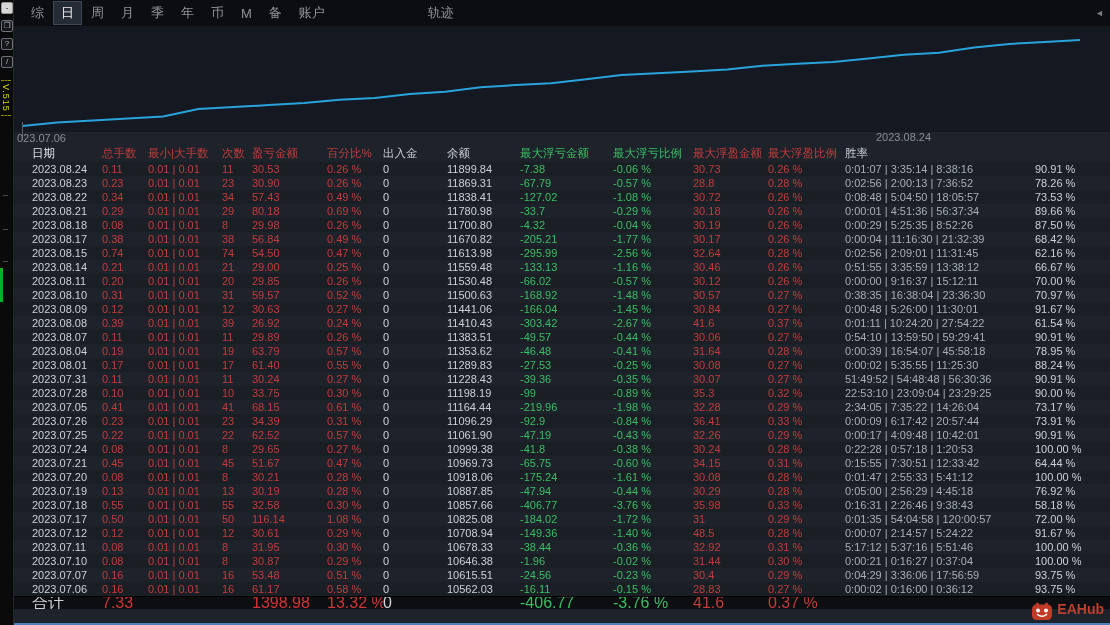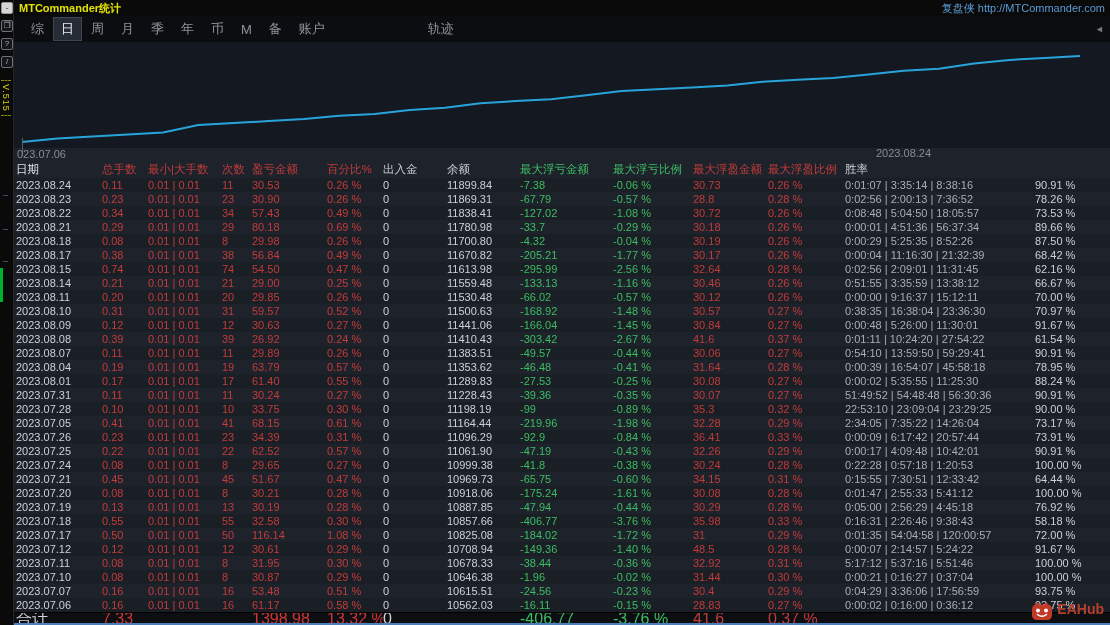--- a/index.html
+++ b/index.html
@@ -32,21 +32,21 @@
   .chart-labels{height:13px;position:relative;font-size:11px;color:#878c93;line-height:13px}
   .lbl-start{position:absolute;left:3px;top:0}
   .lbl-end{position:absolute;left:862px;top:-1px}
   
   .thead{height:17px;display:flex;align-items:center;font-size:11.5px;color:#e0e3e7;white-space:nowrap}
   .tbody{height:434px;overflow:hidden}
   .trow{height:14px;display:flex;font-size:11px;line-height:14px;white-space:nowrap}
   .trow:nth-child(odd){background:rgba(0,0,0,0.10)}
   .trow-total{height:13px;display:flex;font-size:16px;line-height:12px;background:#0c0e11;border-top:1px solid #000;white-space:nowrap}
   .cell{flex:none;overflow:hidden}
-  .c-date{width:88px;padding-left:2px}
+  .c-date{width:88px;padding-left:18px}
   .c-lots{width:46px}
   .c-minmax{width:74px}
   .c-count{width:30px}
   .c-pnl{width:75px}
   .c-pct{width:56px}
   .c-inout{width:64px}
   .c-balance{width:73px}
   .c-mfl{width:93px}
   .c-mflp{width:80px}
   .c-mfp{width:75px}
@@ -77,24 +77,20 @@
     <div class="rail-btn">/</div>
     <div class="rail-version">V.515</div>
     <div class="rail-mark" style="top:192px">–</div>
     <div class="rail-mark" style="top:226px">–</div>
     <div class="rail-mark" style="top:258px">–</div>
     <div class="rail-green"></div>
   </div>
 
   <div class="main">
 
-    <div class="titlebar">
-      <span class="title">MTCommander统计</span>
-      <span class="link">复盘侠 http://MTCommander.com</span>
-    </div>
 
     <div class="menubar">
       <span class="menu-arrow">◄</span>
     <span class="menu-item">综</span>
         <span class="menu-item active">日</span>
         <span class="menu-item">周</span>
         <span class="menu-item">月</span>
         <span class="menu-item">季</span>
         <span class="menu-item">年</span>
         <span class="menu-item">币</span>

